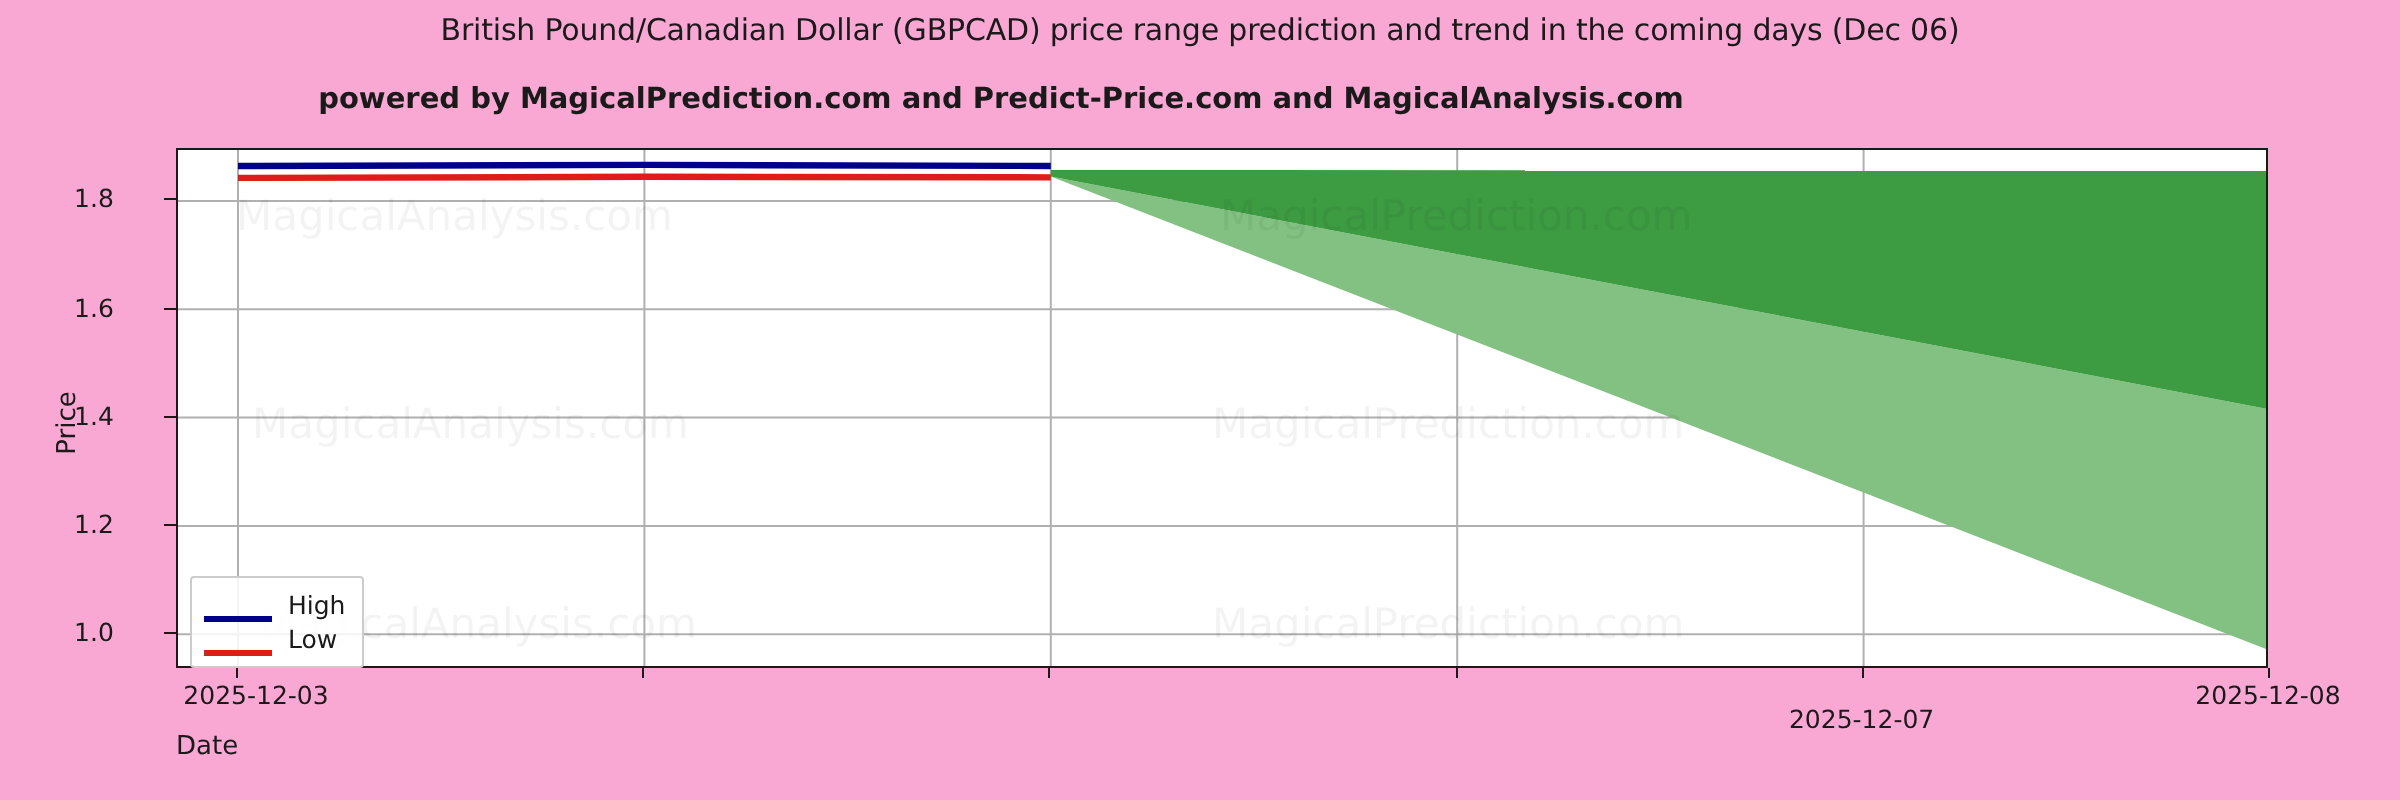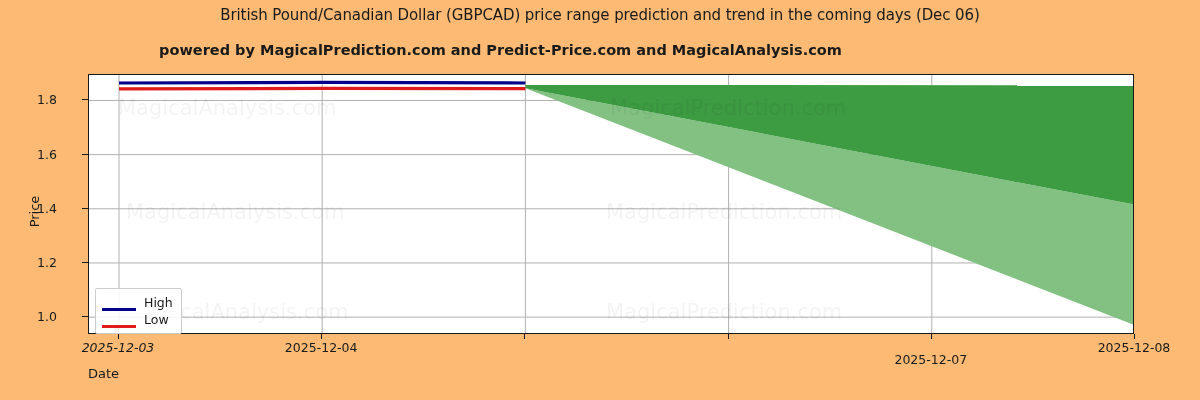--- a/index.html
+++ b/index.html
@@ -11,21 +11,21 @@
     width: 1200px;
     height: 400px;
     font-family: "DejaVu Sans", "Liberation Sans", sans-serif;
     color: #000000;
     overflow: hidden;
   }
   #figure {
     position: relative;
     width: 1200px;
     height: 400px;
-    background: #fdba74;
+    background: #f9a8d4;
   }
   
   #title-main {
     position: absolute;
     left: 0;
     top: 6px;
     width: 1200px;
     text-align: center;
     font-size: 15px;
     color: #1a1a1a;
@@ -213,23 +213,22 @@
     <div class="legend-row">
       <span class="legend-swatch" style="border-top-color: rgb(0, 0, 139);"></span>
       <span class="legend-label">High</span>
     </div>
     <div class="legend-row">
       <span class="legend-swatch" style="border-top-color: rgb(224, 27, 27);"></span>
       <span class="legend-label">Low</span>
     </div>
   </div>
 
-<div class="xtick" style="left: 118px; font-style: italic;">2025-12-03</div>
+<div class="xtick" style="left: 128px;">2025-12-03</div>
     <div style="position: absolute; left: 118px; top: 334px; width: 0px; height: 5px; border-left: 1px solid rgb(26, 26, 26);"></div>
-    <div class="xtick" style="left: 321.2px;">2025-12-04</div>
     <div style="position: absolute; left: 321.2px; top: 334px; width: 0px; height: 5px; border-left: 1px solid rgb(26, 26, 26);"></div>
     <div style="position: absolute; left: 524.4px; top: 334px; width: 0px; height: 5px; border-left: 1px solid rgb(26, 26, 26);"></div>
     <div style="position: absolute; left: 727.6px; top: 334px; width: 0px; height: 5px; border-left: 1px solid rgb(26, 26, 26);"></div>
     <div class="xtick" style="left: 930.8px; margin-top: 12px;">2025-12-07</div>
     <div style="position: absolute; left: 930.8px; top: 334px; width: 0px; height: 5px; border-left: 1px solid rgb(26, 26, 26);"></div>
     <div class="xtick" style="left: 1134px;">2025-12-08</div>
     <div style="position: absolute; left: 1134px; top: 334px; width: 0px; height: 5px; border-left: 1px solid rgb(26, 26, 26);"></div>
   </div>
 
 </body></html>

